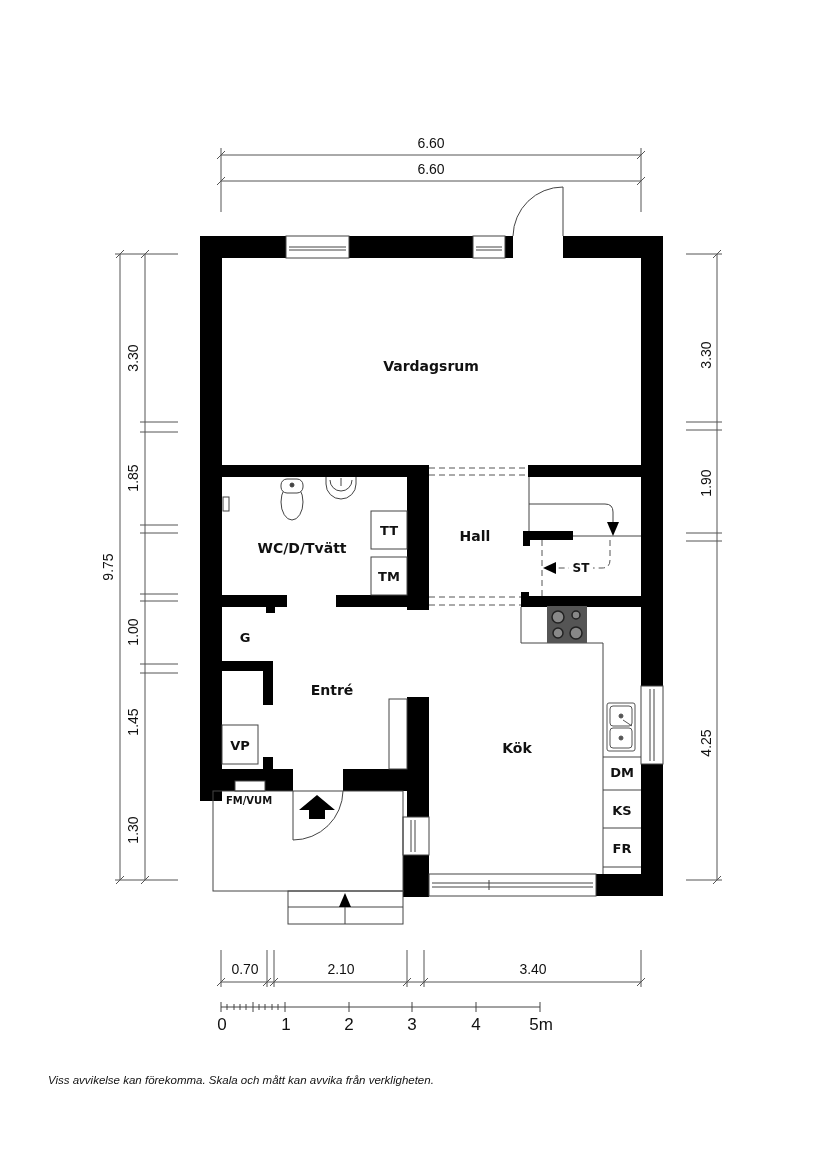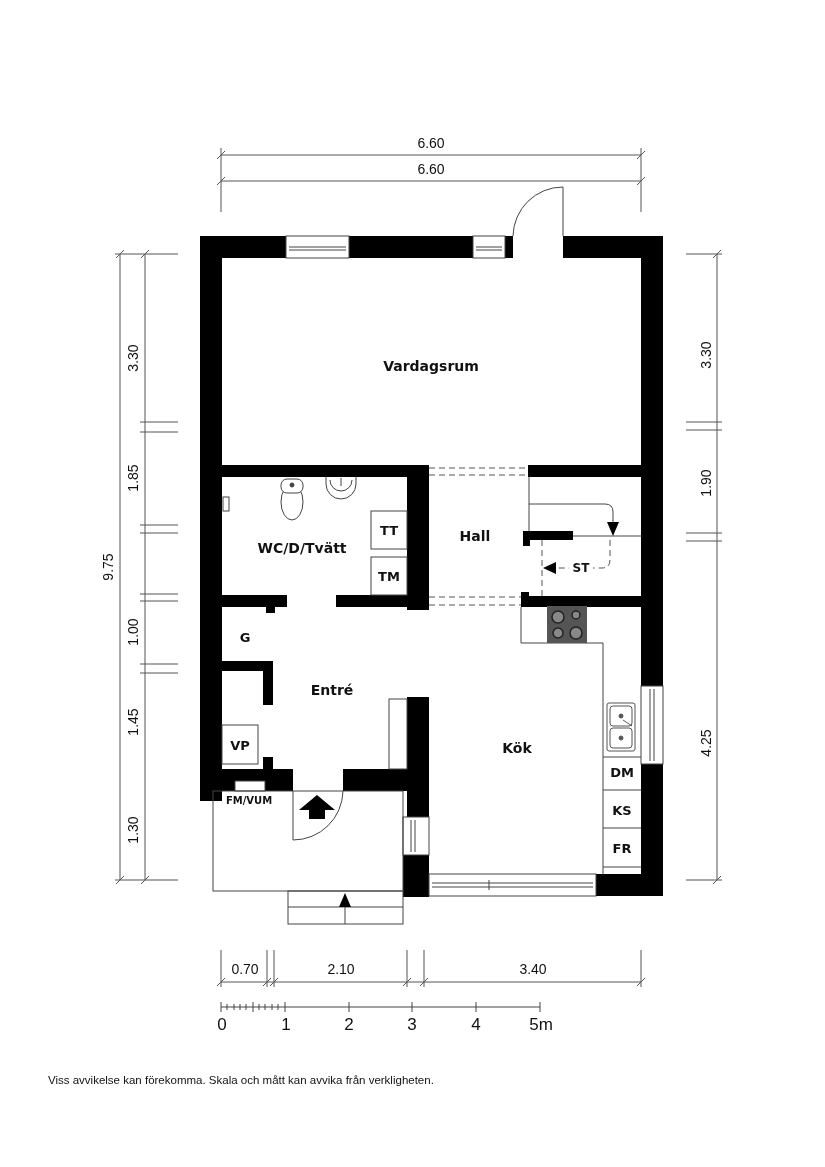--- a/index.html
+++ b/index.html
@@ -2,21 +2,21 @@
 <html><head>
 <meta charset="utf-8">
 <style>
   html, body { margin:0; padding:0; background:#ffffff; }
   body { width:825px; height:1167px; position:relative; overflow:hidden; font-family:"DejaVu Sans", sans-serif; }
   svg { position:absolute; left:0; top:0; }
   .dim { font-family:"Liberation Sans", sans-serif; font-size:14px; fill:#111; }
   .room { font-family:"DejaVu Sans", sans-serif; font-size:14px; font-weight:bold; fill:#111; }
   .app { font-family:"DejaVu Sans", sans-serif; font-size:13px; font-weight:bold; fill:#111; }
   .small { font-family:"DejaVu Sans", sans-serif; font-size:10px; font-weight:bold; fill:#111; }
-  .disclaimer { position:absolute; left:48px; top:1074px; font-family:"Liberation Sans", sans-serif; font-size:11.5px; color:#111; }
+  .disclaimer { position:absolute; left:48px; top:1074px; font-family:"Liberation Sans", sans-serif; font-size:11.5px; color:#111;font-style:italic; }
 </style>
 </head>
 <body>
 
 <svg width="825" height="1167" viewBox="0 0 825 1167" xmlns="http://www.w3.org/2000/svg">
 
   <g stroke="#555" stroke-width="1" fill="none">
     <line x1="221" y1="155" x2="641" y2="155"></line>
     <line x1="221" y1="181" x2="641" y2="181"></line>
     <line x1="221" y1="148" x2="221" y2="212"></line>

